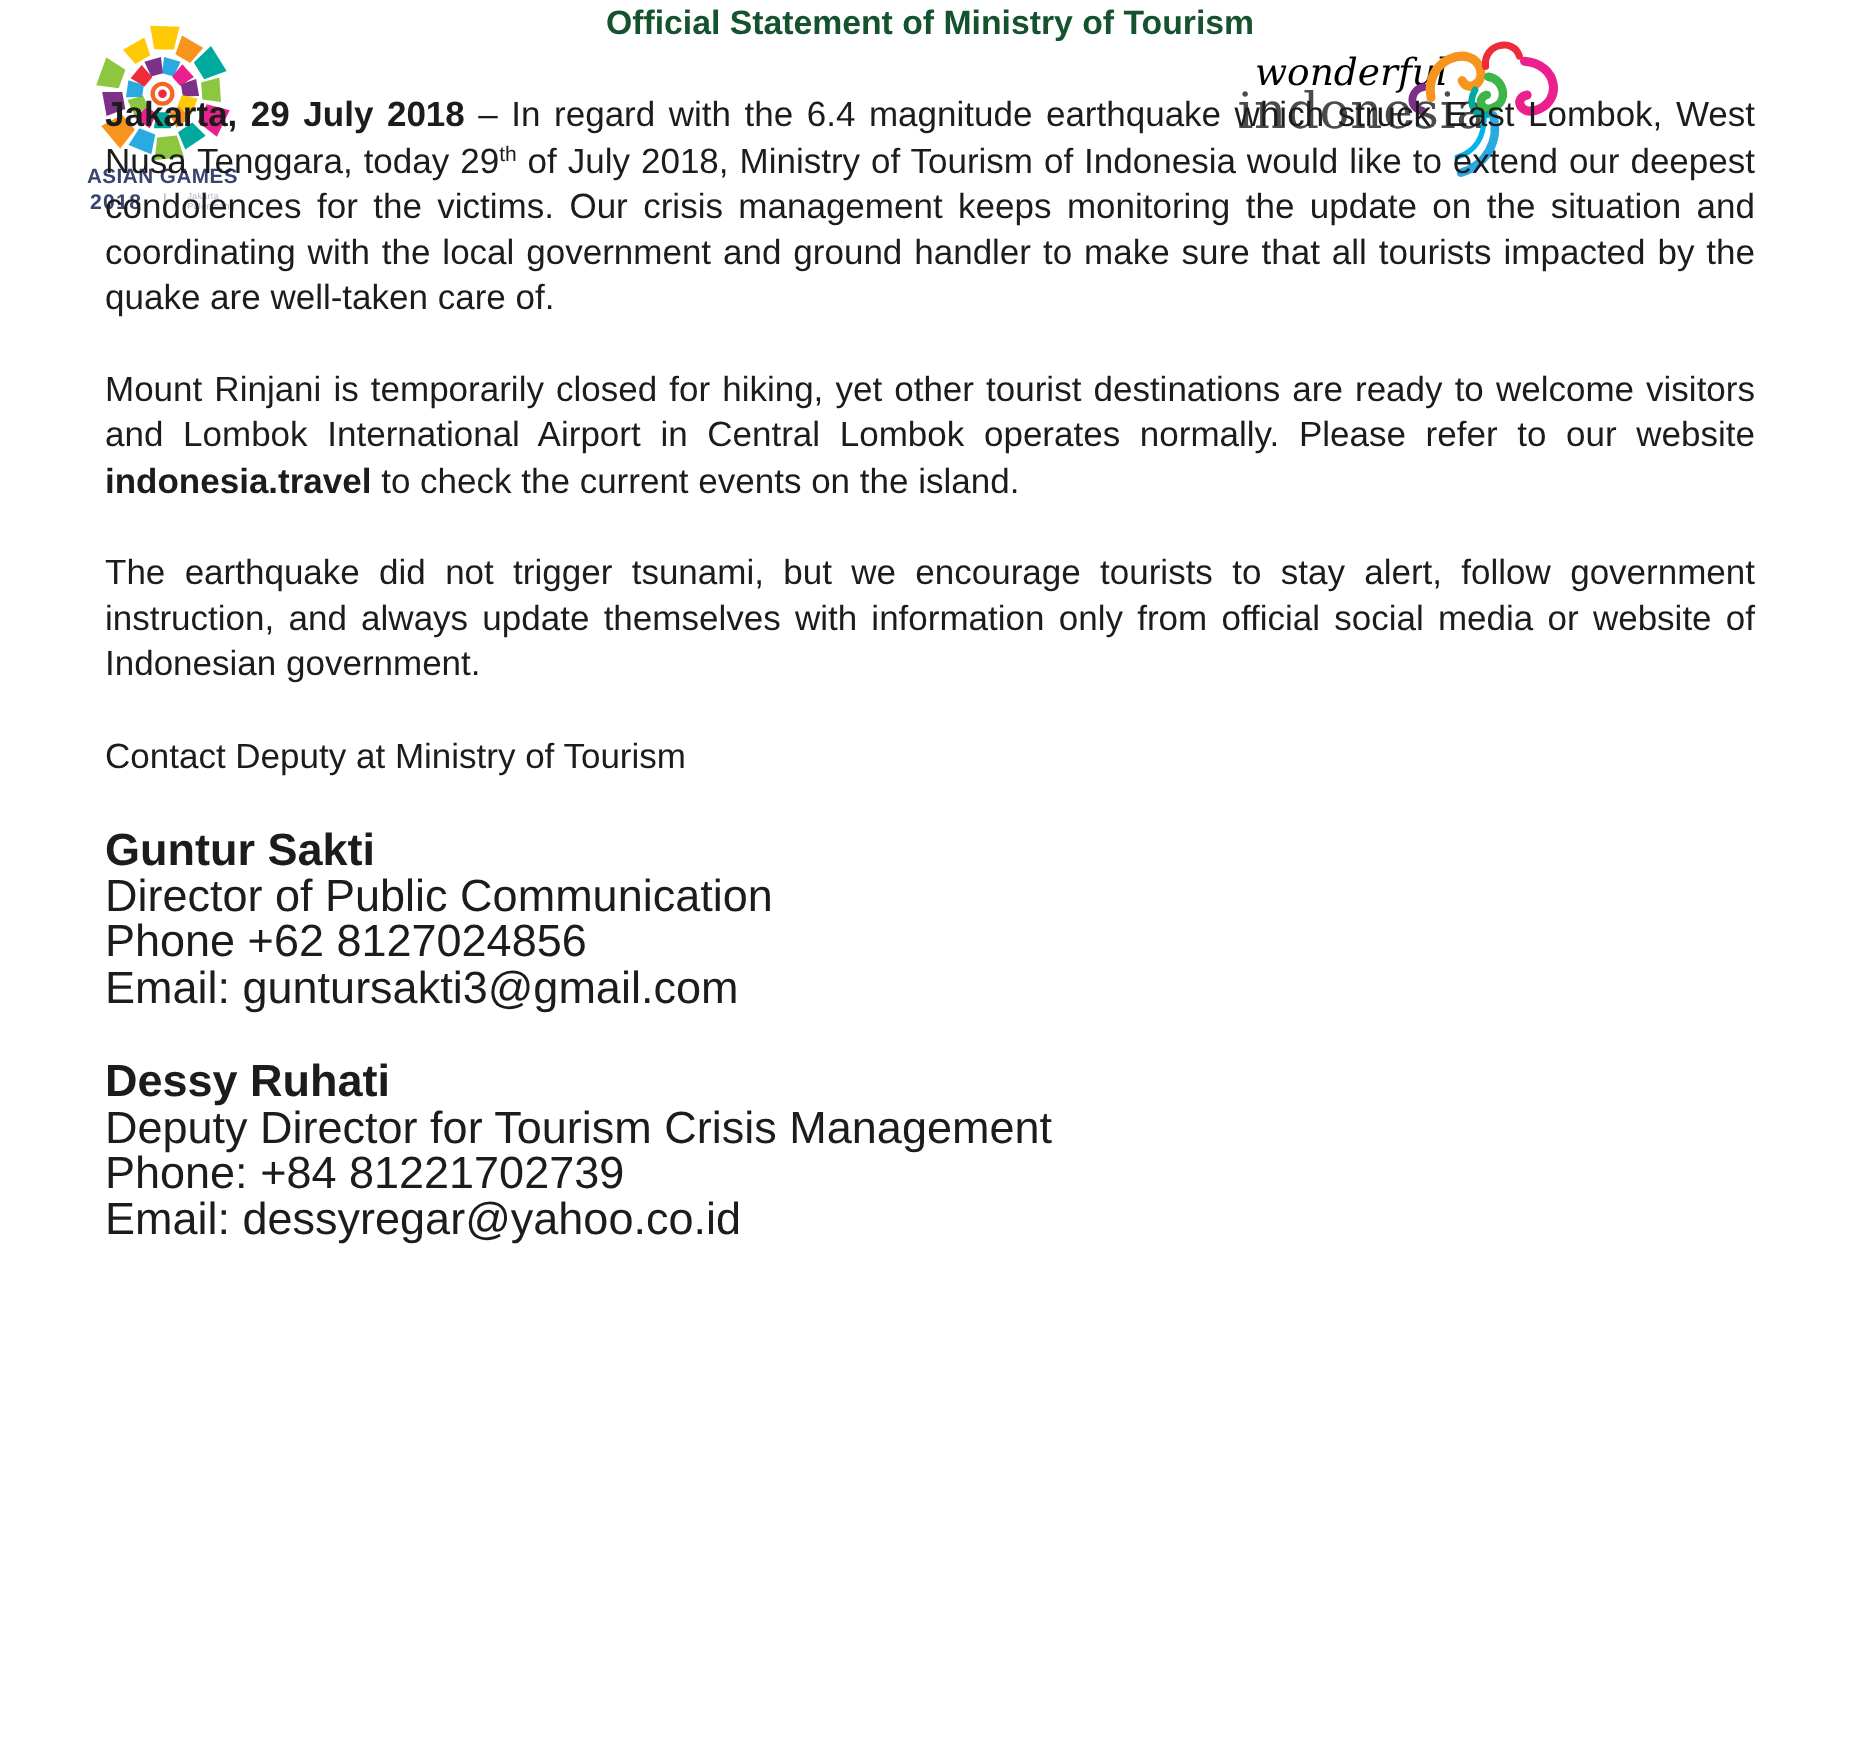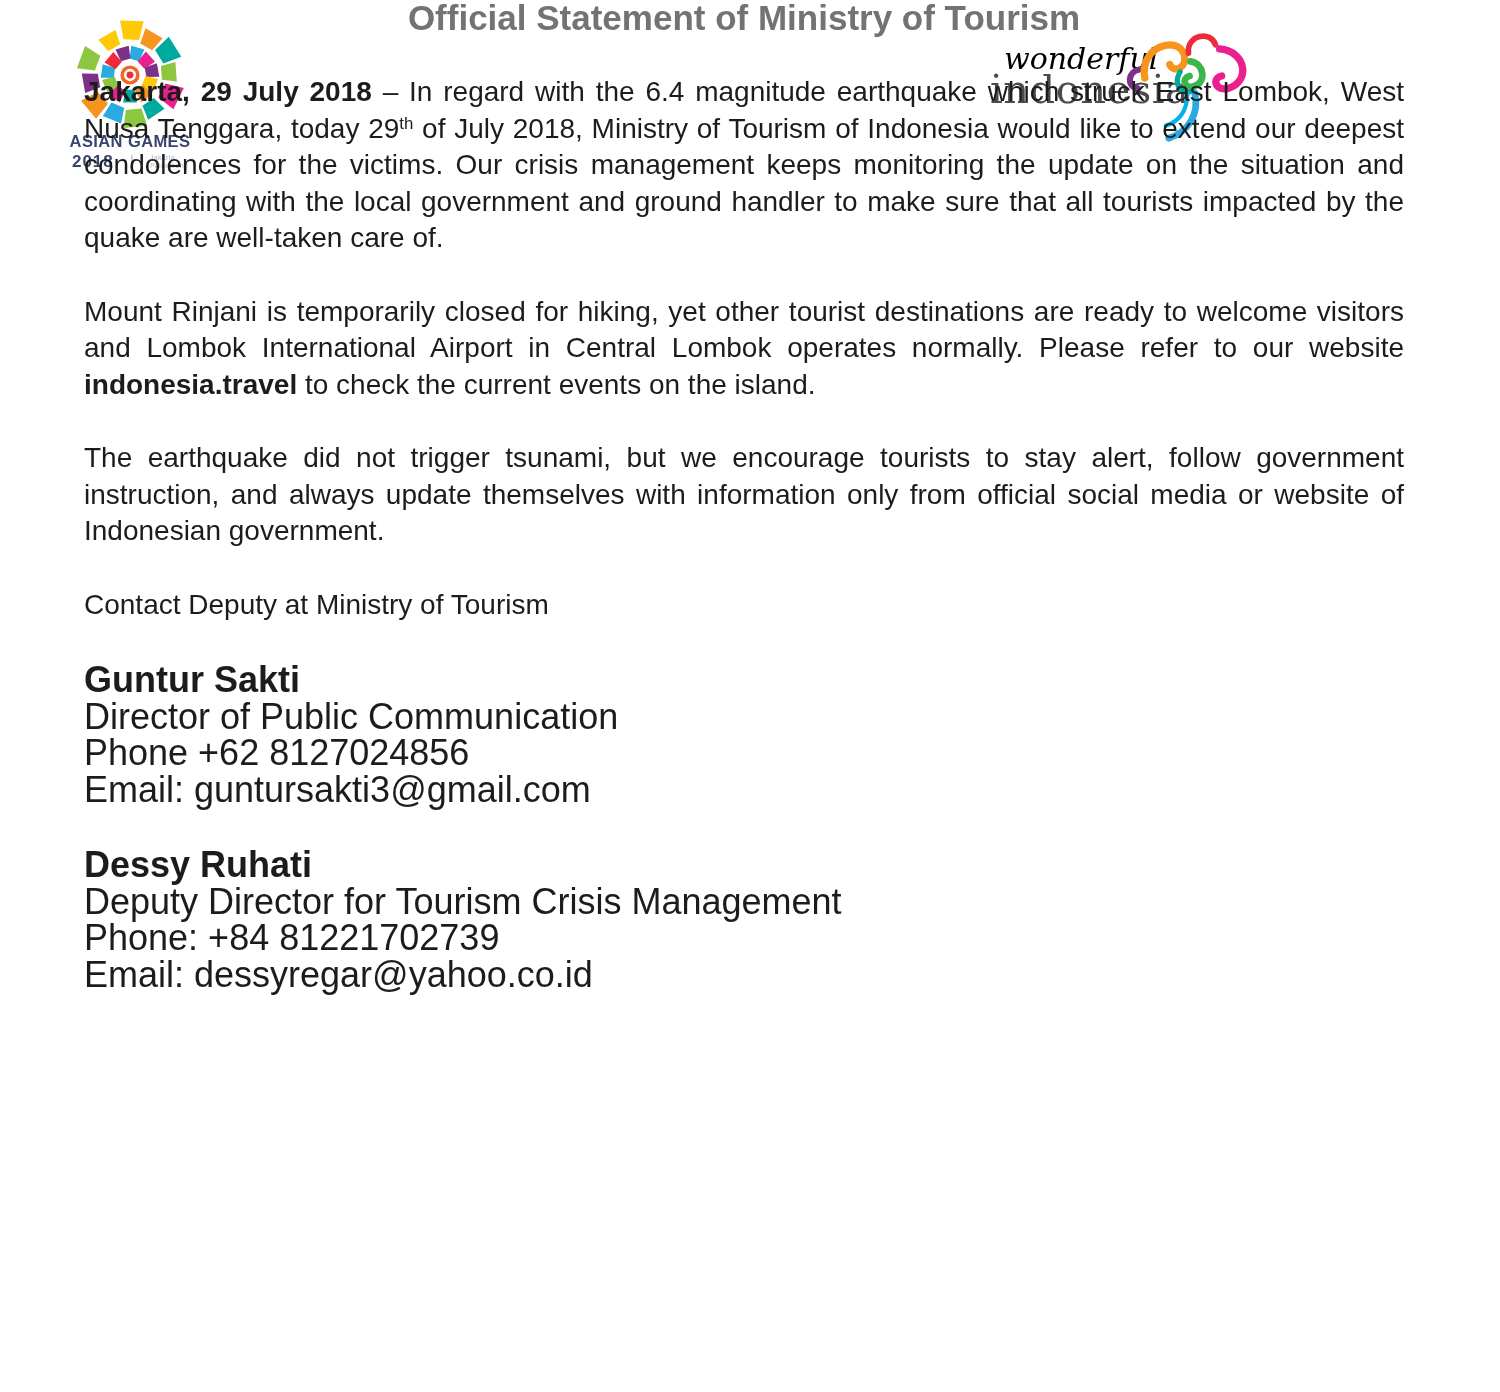--- a/index.html
+++ b/index.html
@@ -82,25 +82,25 @@
     font-size: 40px;
     color: #4a4b4f;
     letter-spacing: 0.5px;
     line-height: 38px;
     margin-top: -2px;
   }
   .wi-bird { position: absolute; left: 132px; top: 0; }
   
   .doc-title {
     margin: 0 0 38px 0;
-    font-size: 35px;
+    font-size: 27px;
     font-weight: bold;
     text-align: center;
     line-height: 36px;
-    color: #737373;
+    color: #14532d;
   }
   .para {
     margin: 0 0 37px 0;
     font-size: 28px;
     line-height: 36.5px;
     text-align: justify;
     color: #1c1c1c;
   }
   .b { font-weight: bold; }
   .sup {

